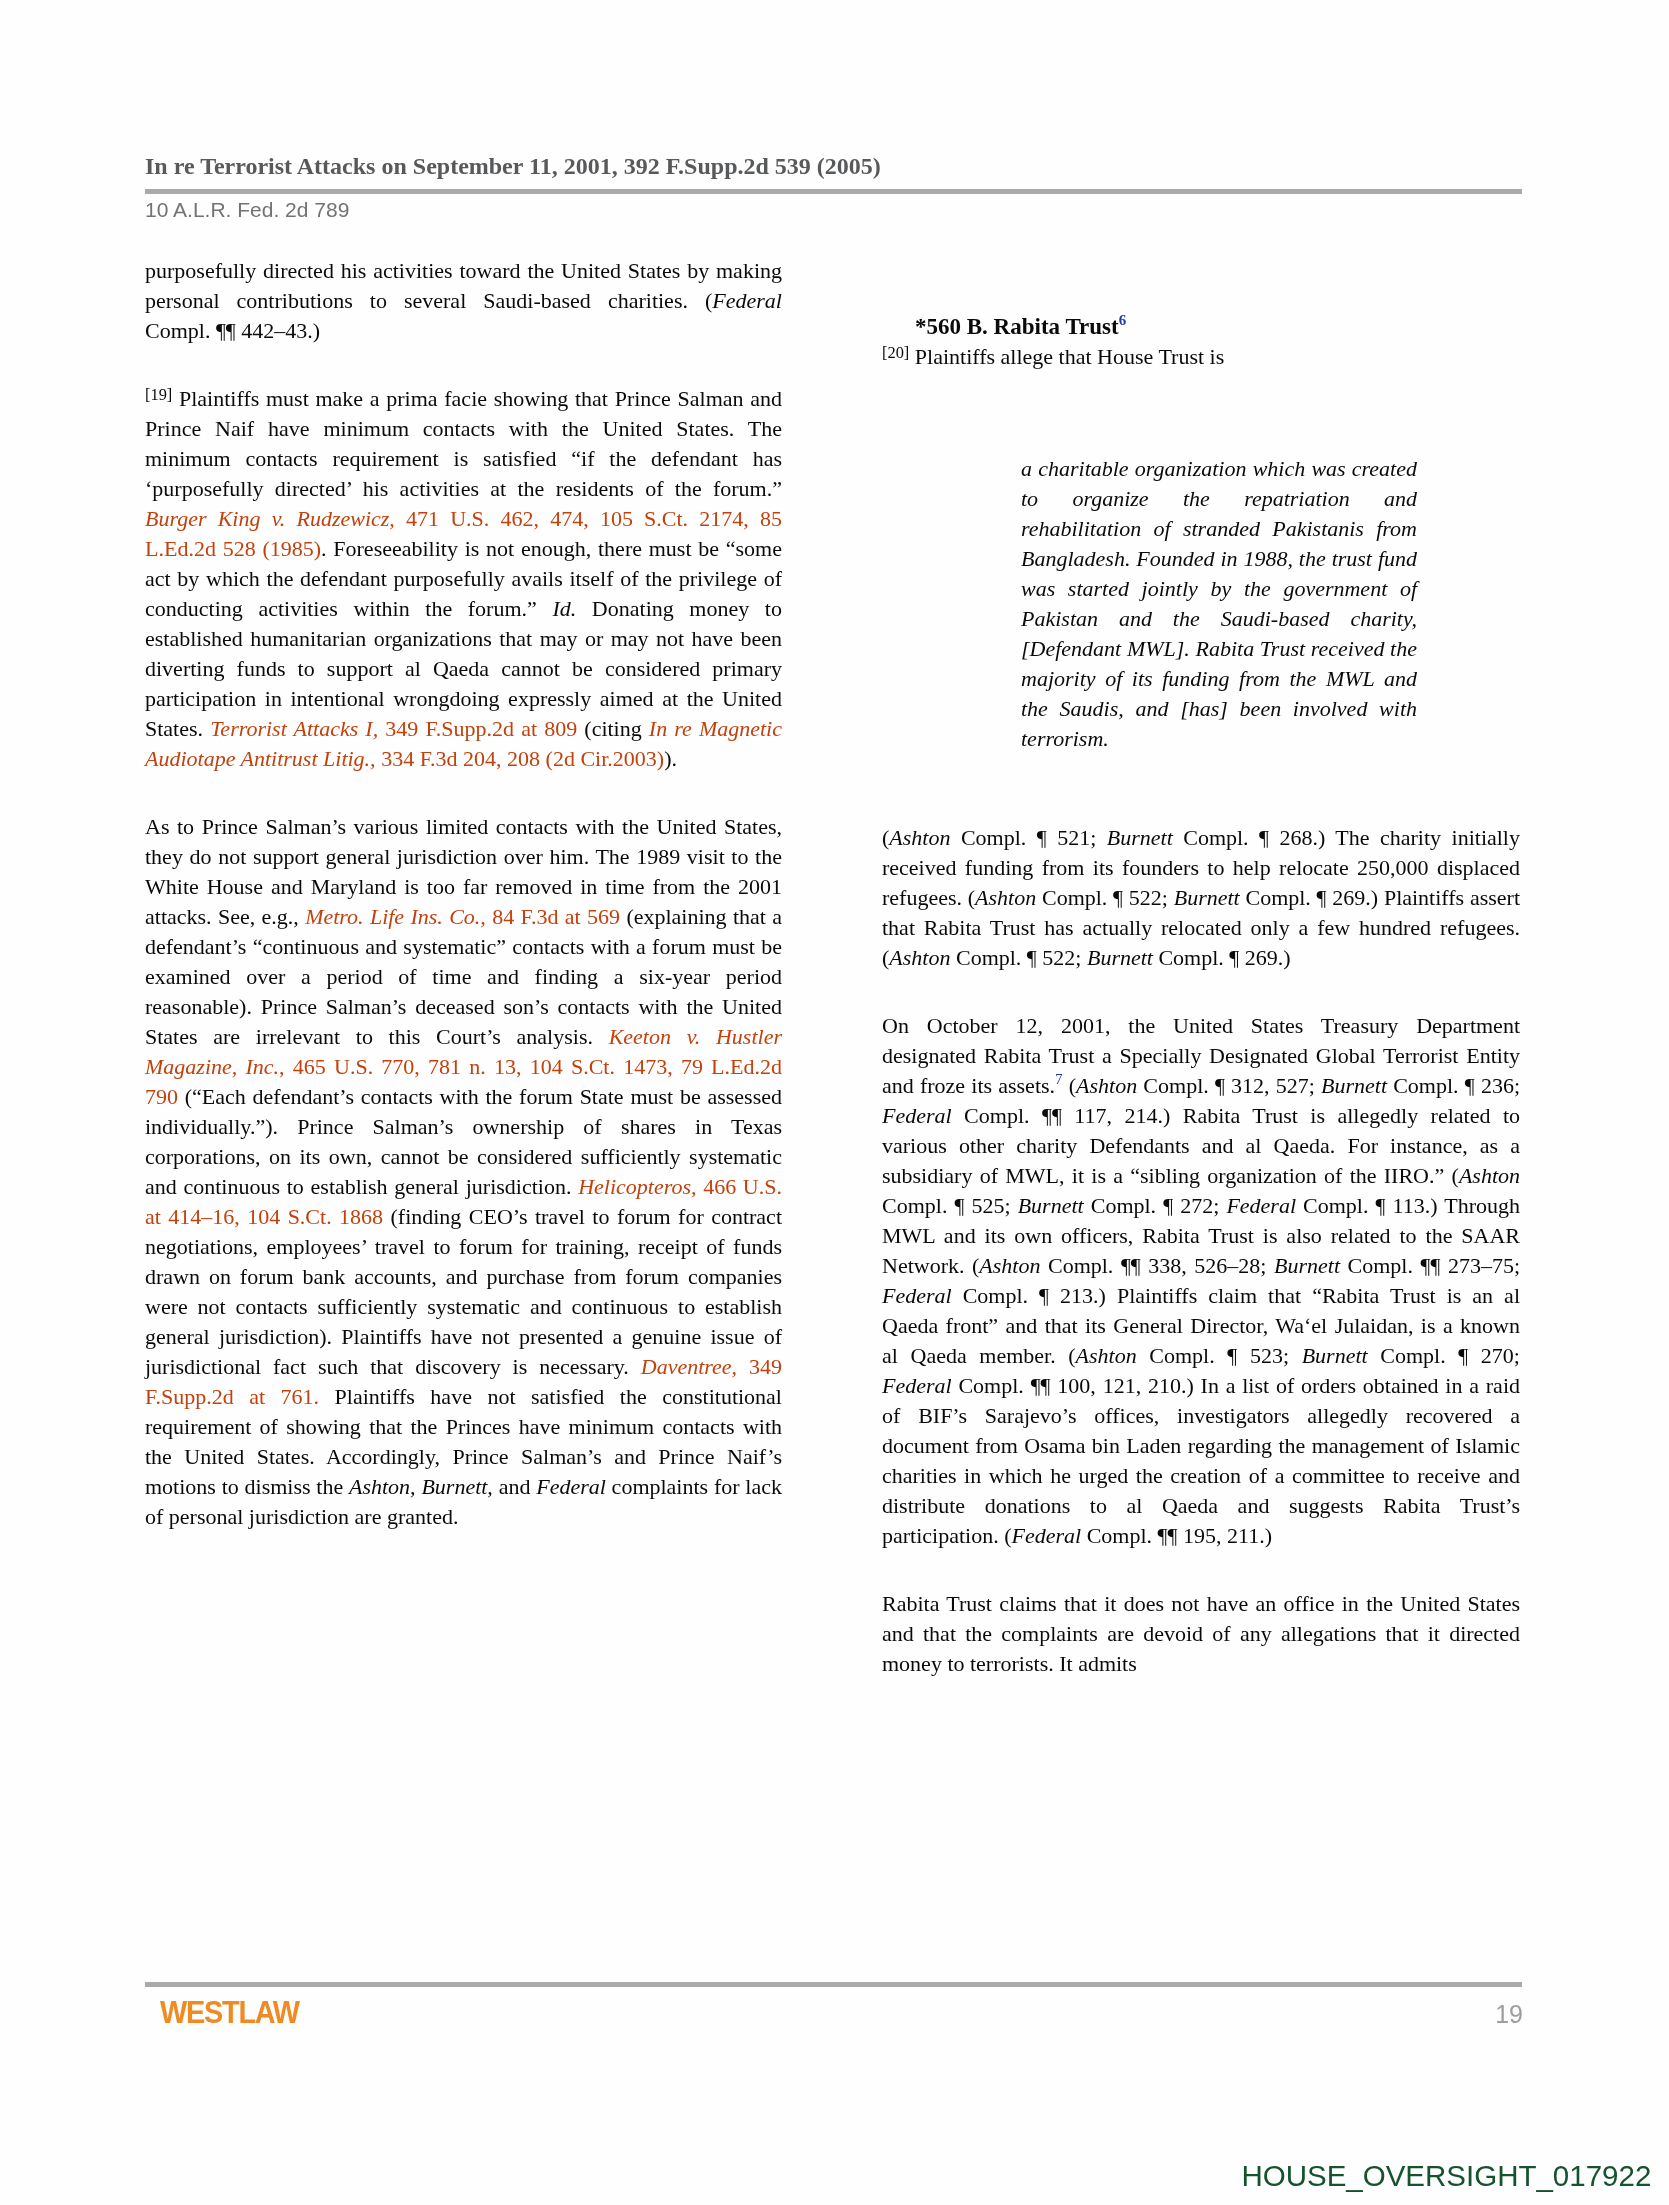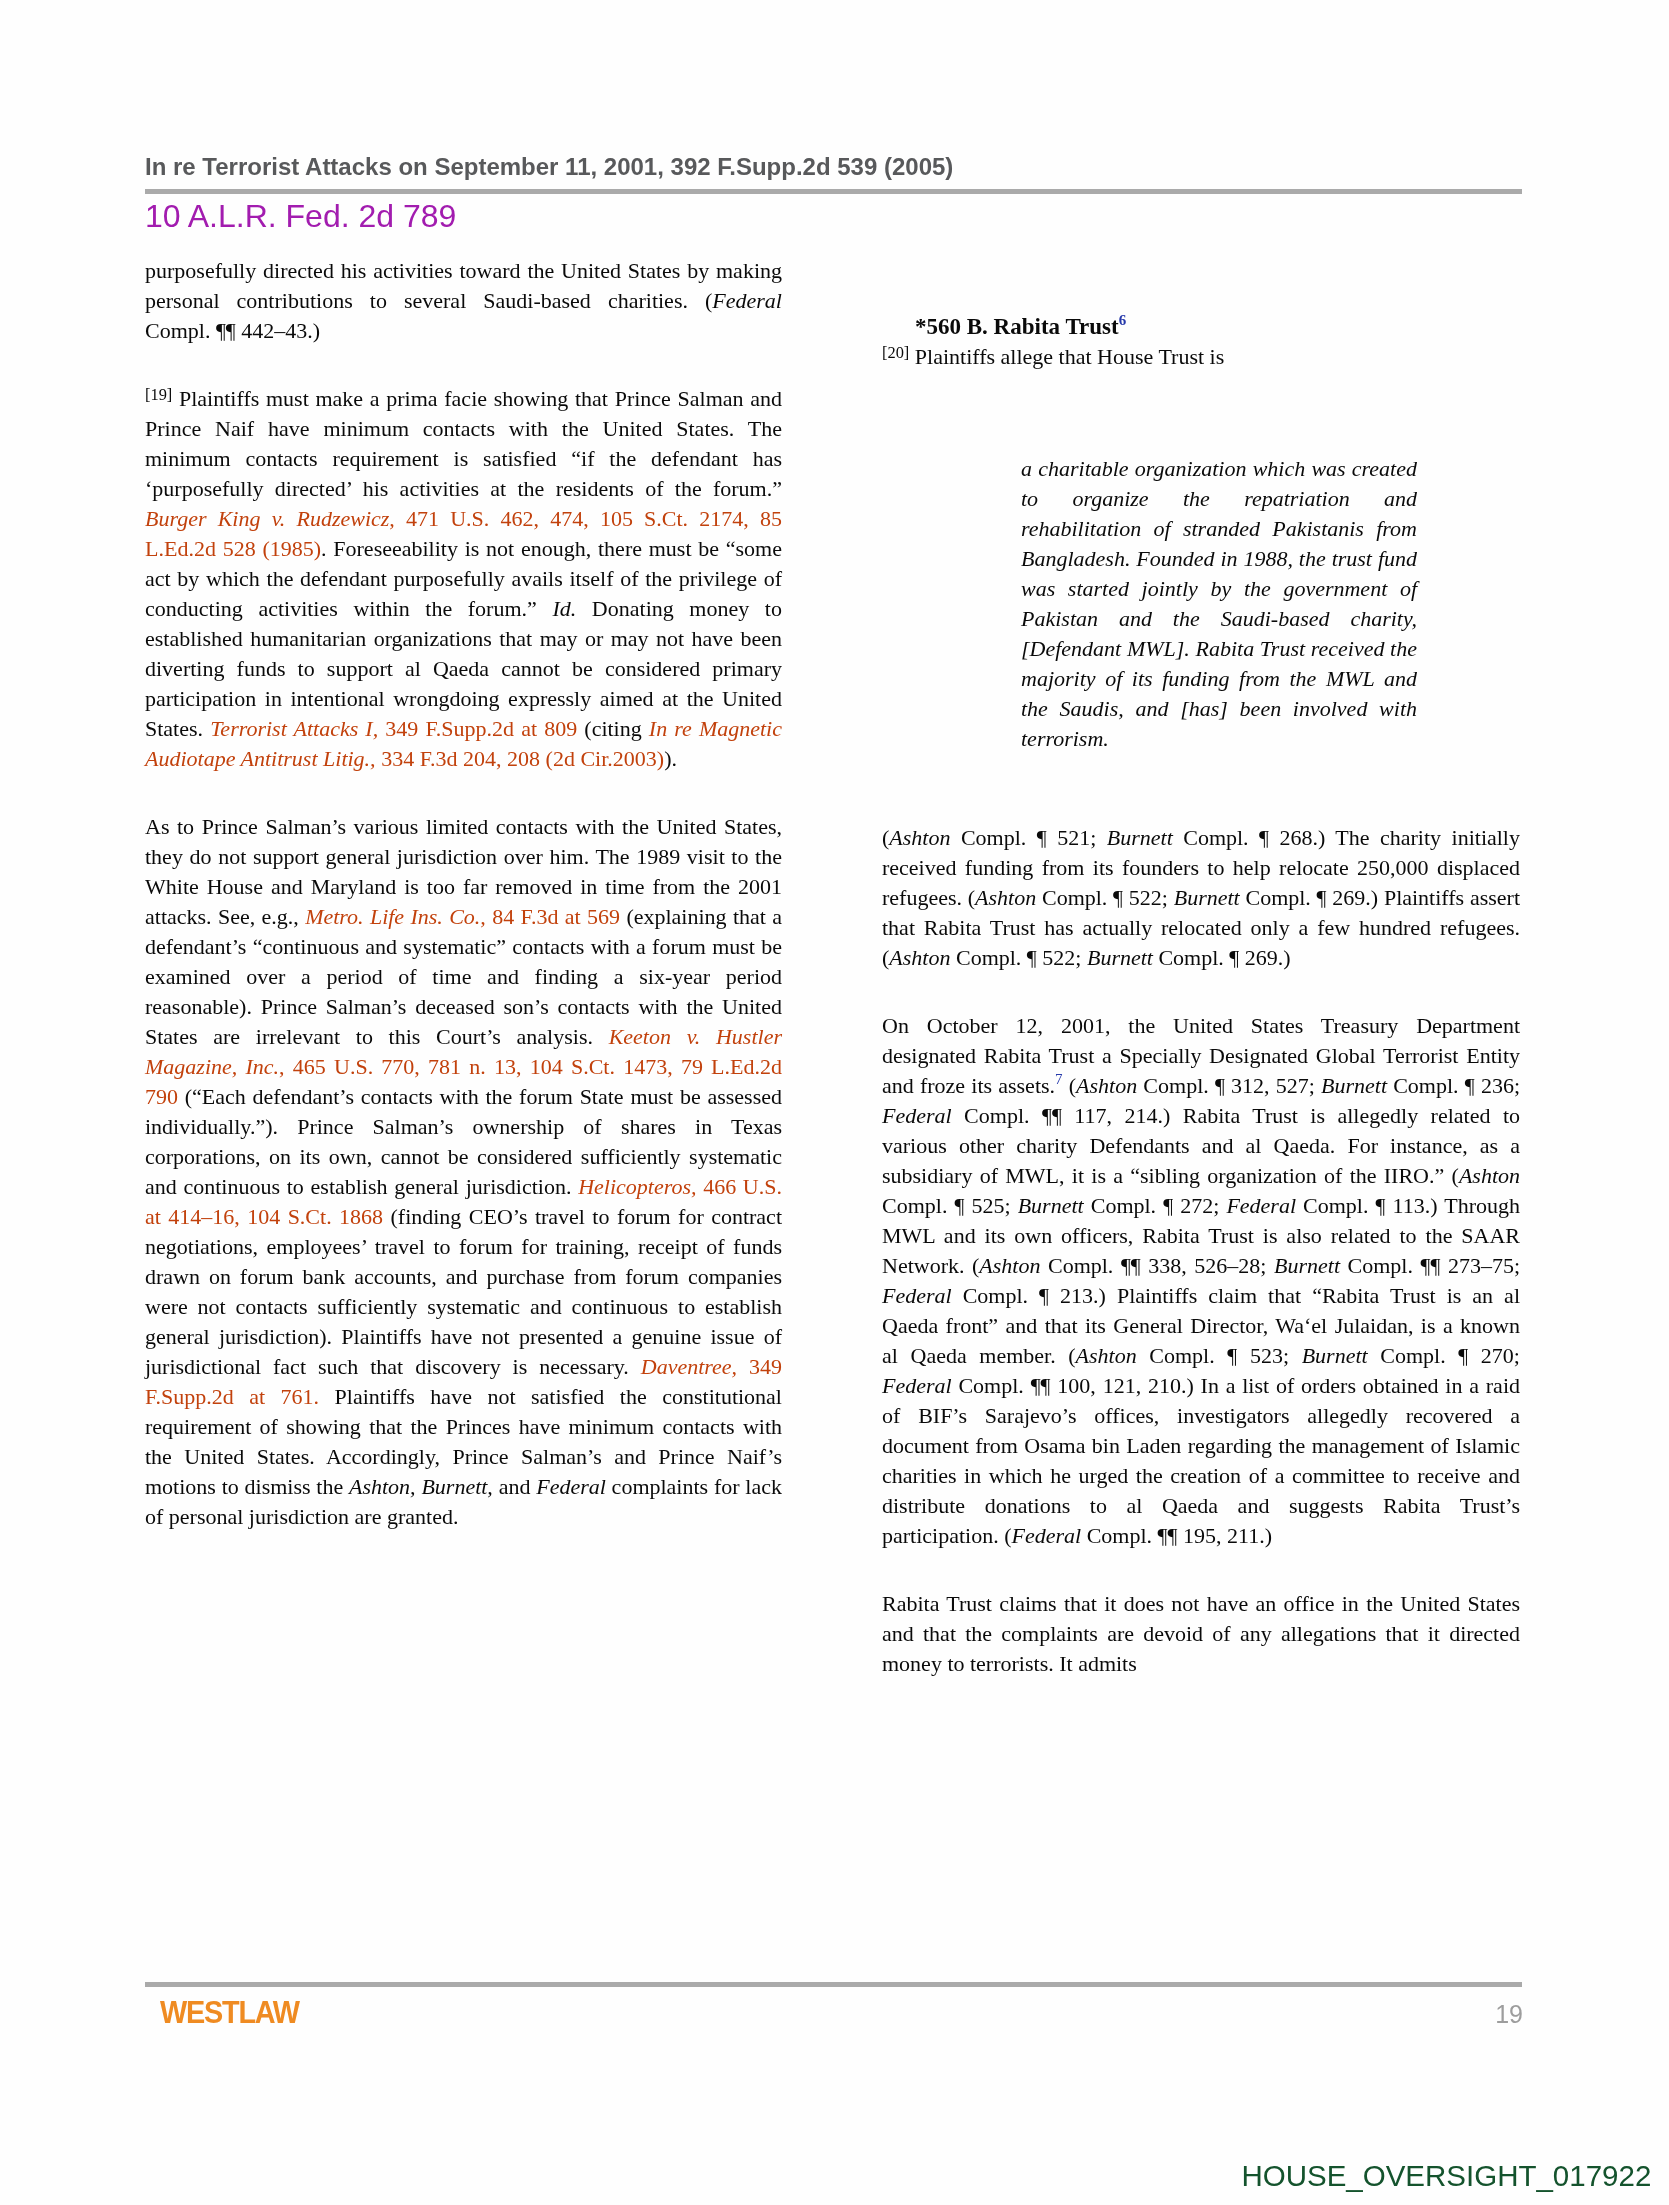--- a/index.html
+++ b/index.html
@@ -6,33 +6,33 @@
   .page{
     position:relative;
     width:1669px;height:2205px;
     background:#fefefe;
     font-family:"Liberation Serif",serif;
     overflow:hidden;
   }
   
   .header-title{
     position:absolute;left:145px;top:153px;
-    font-family:Liberation Sans, sans-serif;
+    font-family:Liberation Serif, serif;
     font-weight:bold;font-size:24px;color:#58595b;
     white-space:nowrap;
   }
   .rule{
     position:absolute;left:145px;width:1377px;height:4.6px;
     background:#aaaaaa;
   }
   .header-rule{top:189px;}
   .reporter-line{
     position:absolute;left:145px;top:198px;
     font-family:"Liberation Sans",sans-serif;
-    font-size:32px;color:#a21caf;white-space:nowrap;
+    font-size:21px;color:#737373;white-space:nowrap;
   }
   
   .col{position:absolute;top:256px;}
   .col-left{left:145px;width:637px;}
   .col-right{left:882px;width:638px;}
   .blk{
     margin:0 0 38px 0;
     font-size:22px;line-height:30px;
     text-align:justify;color:#0a0a0a;
     text-justify:inter-word;

